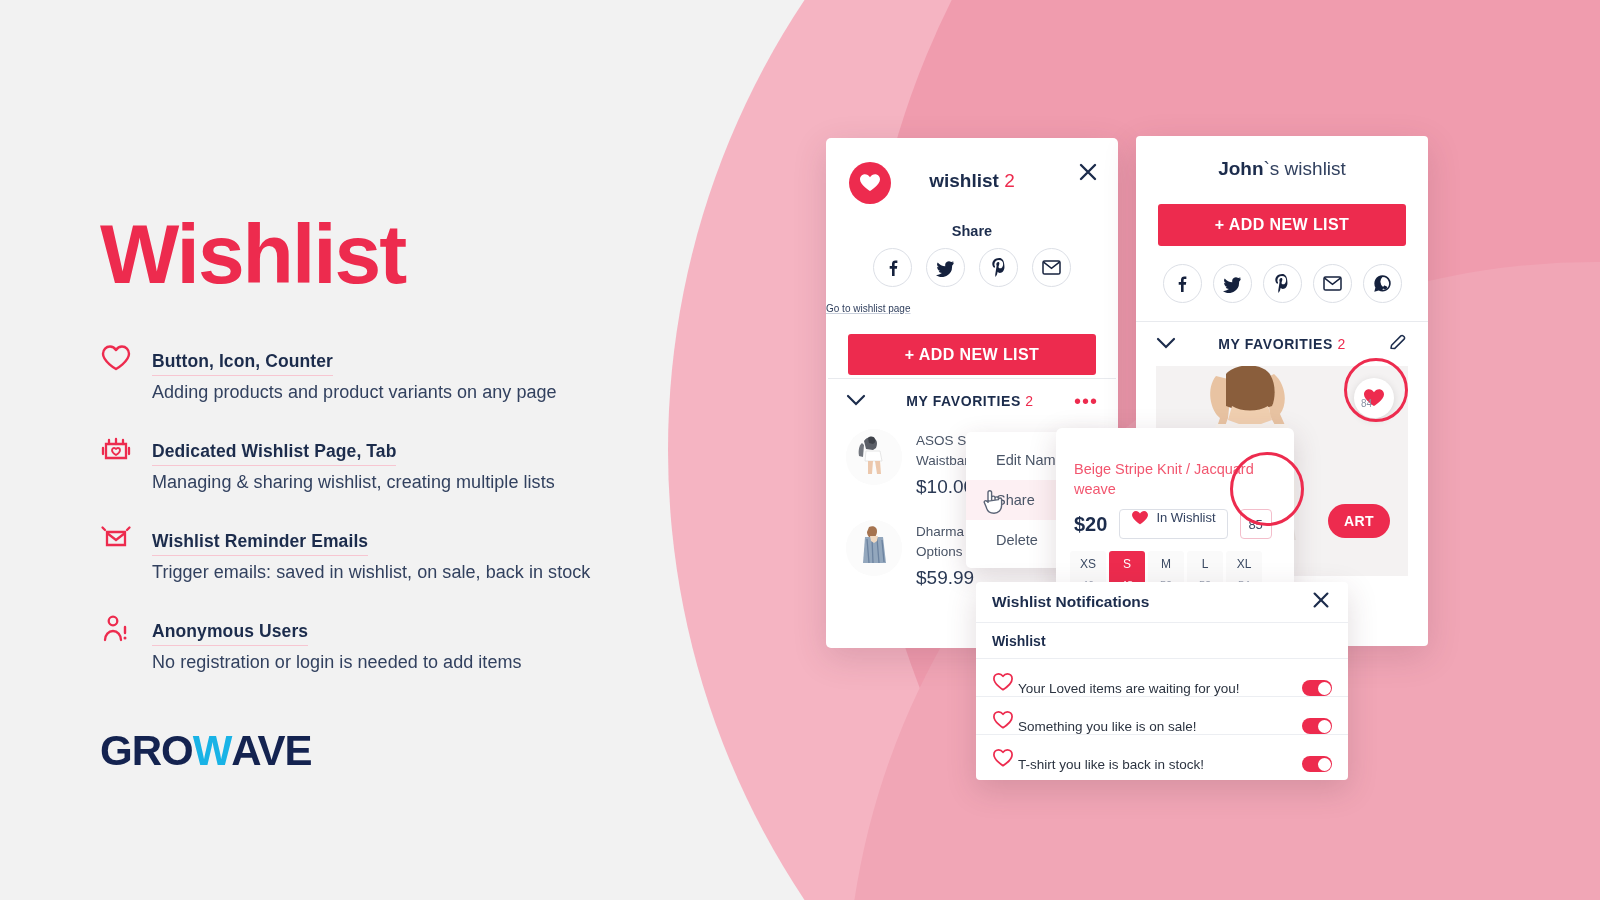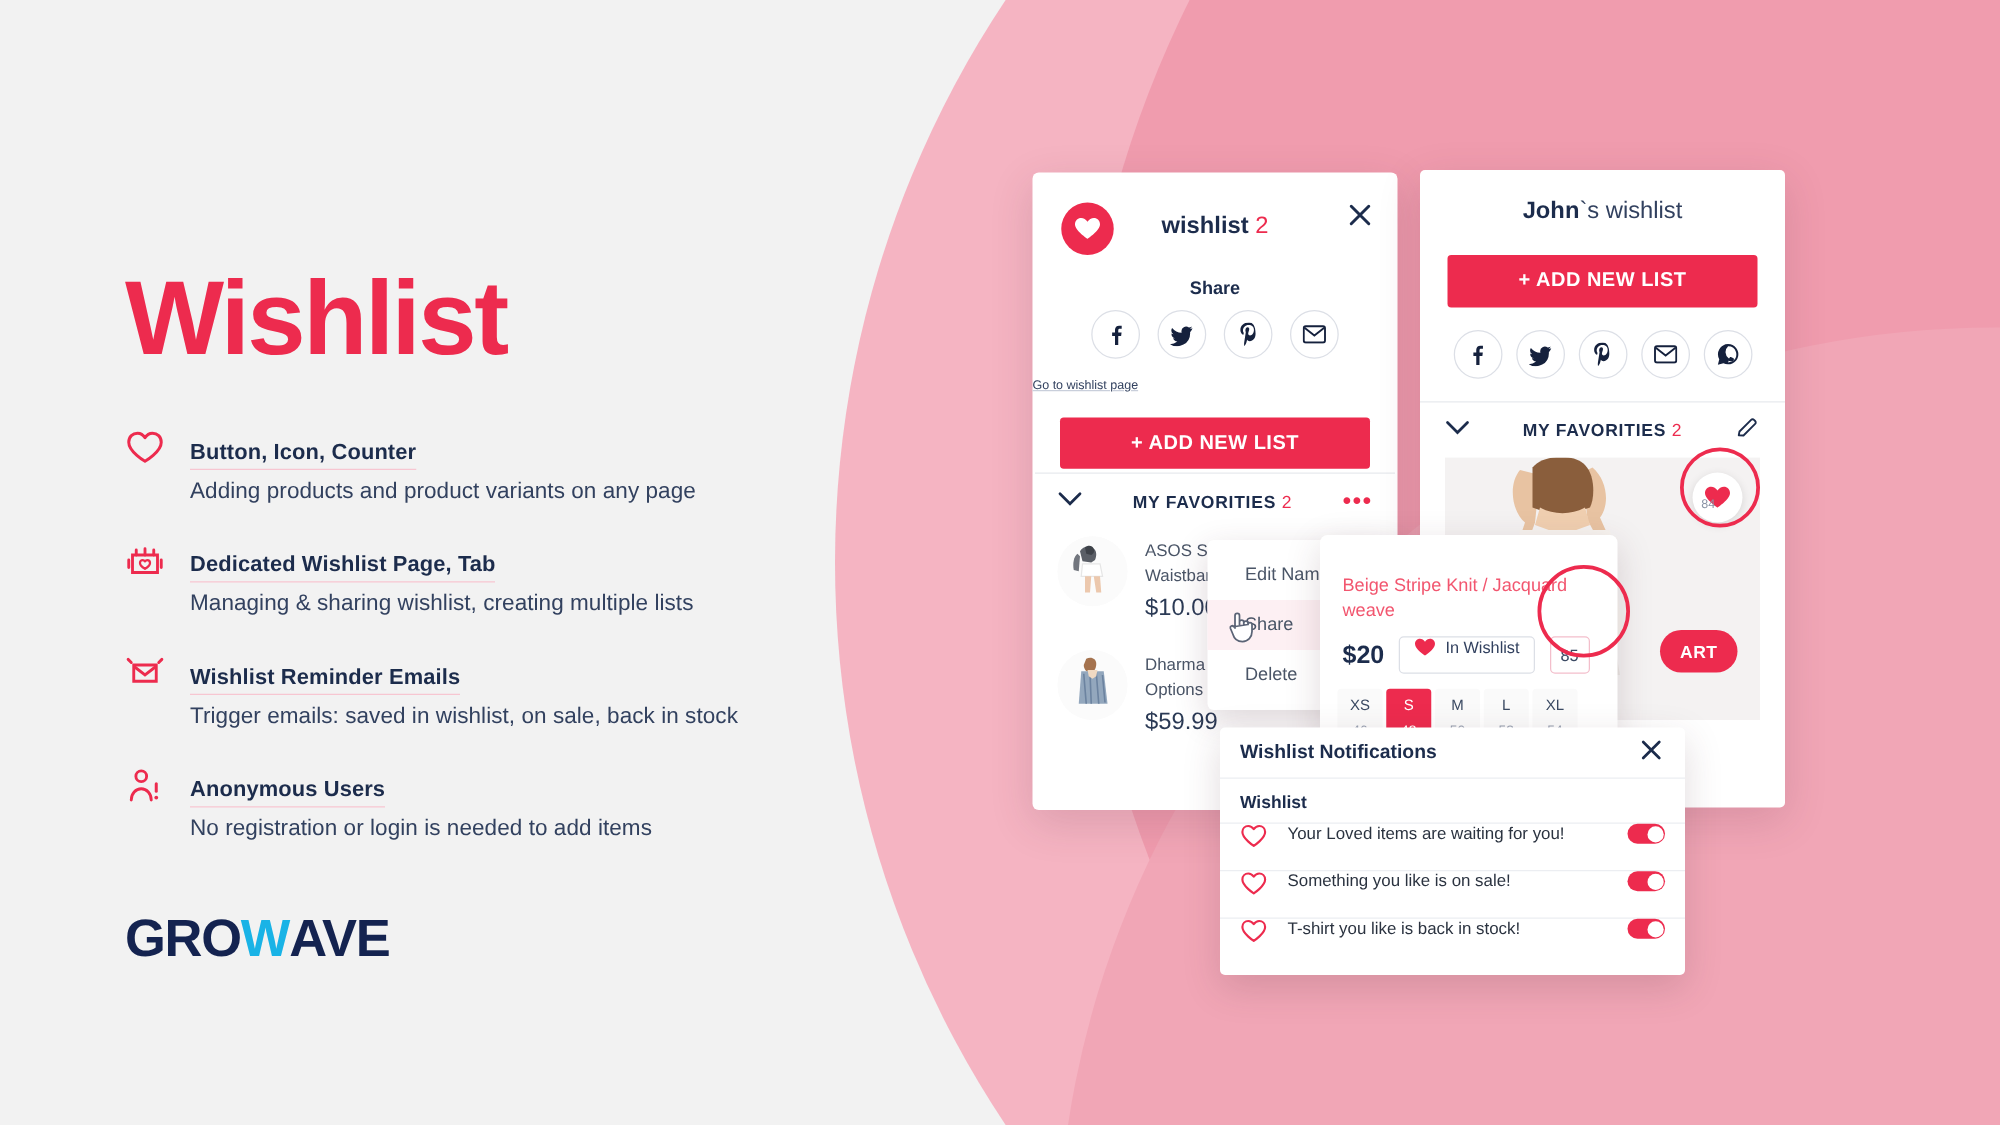--- a/index.html
+++ b/index.html
@@ -260,22 +260,22 @@
     height:40px; display:flex; align-items:center;
     padding:0 16px; position:relative;
   }
   .nhead .ntitle { font-size:15.5px; font-weight:bold; color:#1c2c4c; flex:1; }
   .nsub {
     height:36px; display:flex; align-items:center; padding:0 16px;
     font-size:14px; font-weight:bold; color:#1c2c4c;
     border-top:1px solid #eceef2;
   }
   .nrow {
-    height:38px; display:flex; align-items:flex-start; padding:0 16px;
-    border-top:1px solid #eceef2; gap:16px;
+    height:38px; display:flex; align-items:flex-end; padding:0 16px;
+    border-top:1px solid #eceef2; gap:4px;
   }
   .nrow .ntext { flex:1; font-size:13.5px; color:#2b3340; }
   .toggle {
     width:30px; height:16px; border-radius:9px; background:#ed2b4e;
     position:relative; cursor:pointer; flex:0 0 30px;
   }
   .toggle::after {
     content:""; position:absolute; right:1.5px; top:1.5px;
     width:13px; height:13px; border-radius:50%; background:#fff;
   }

